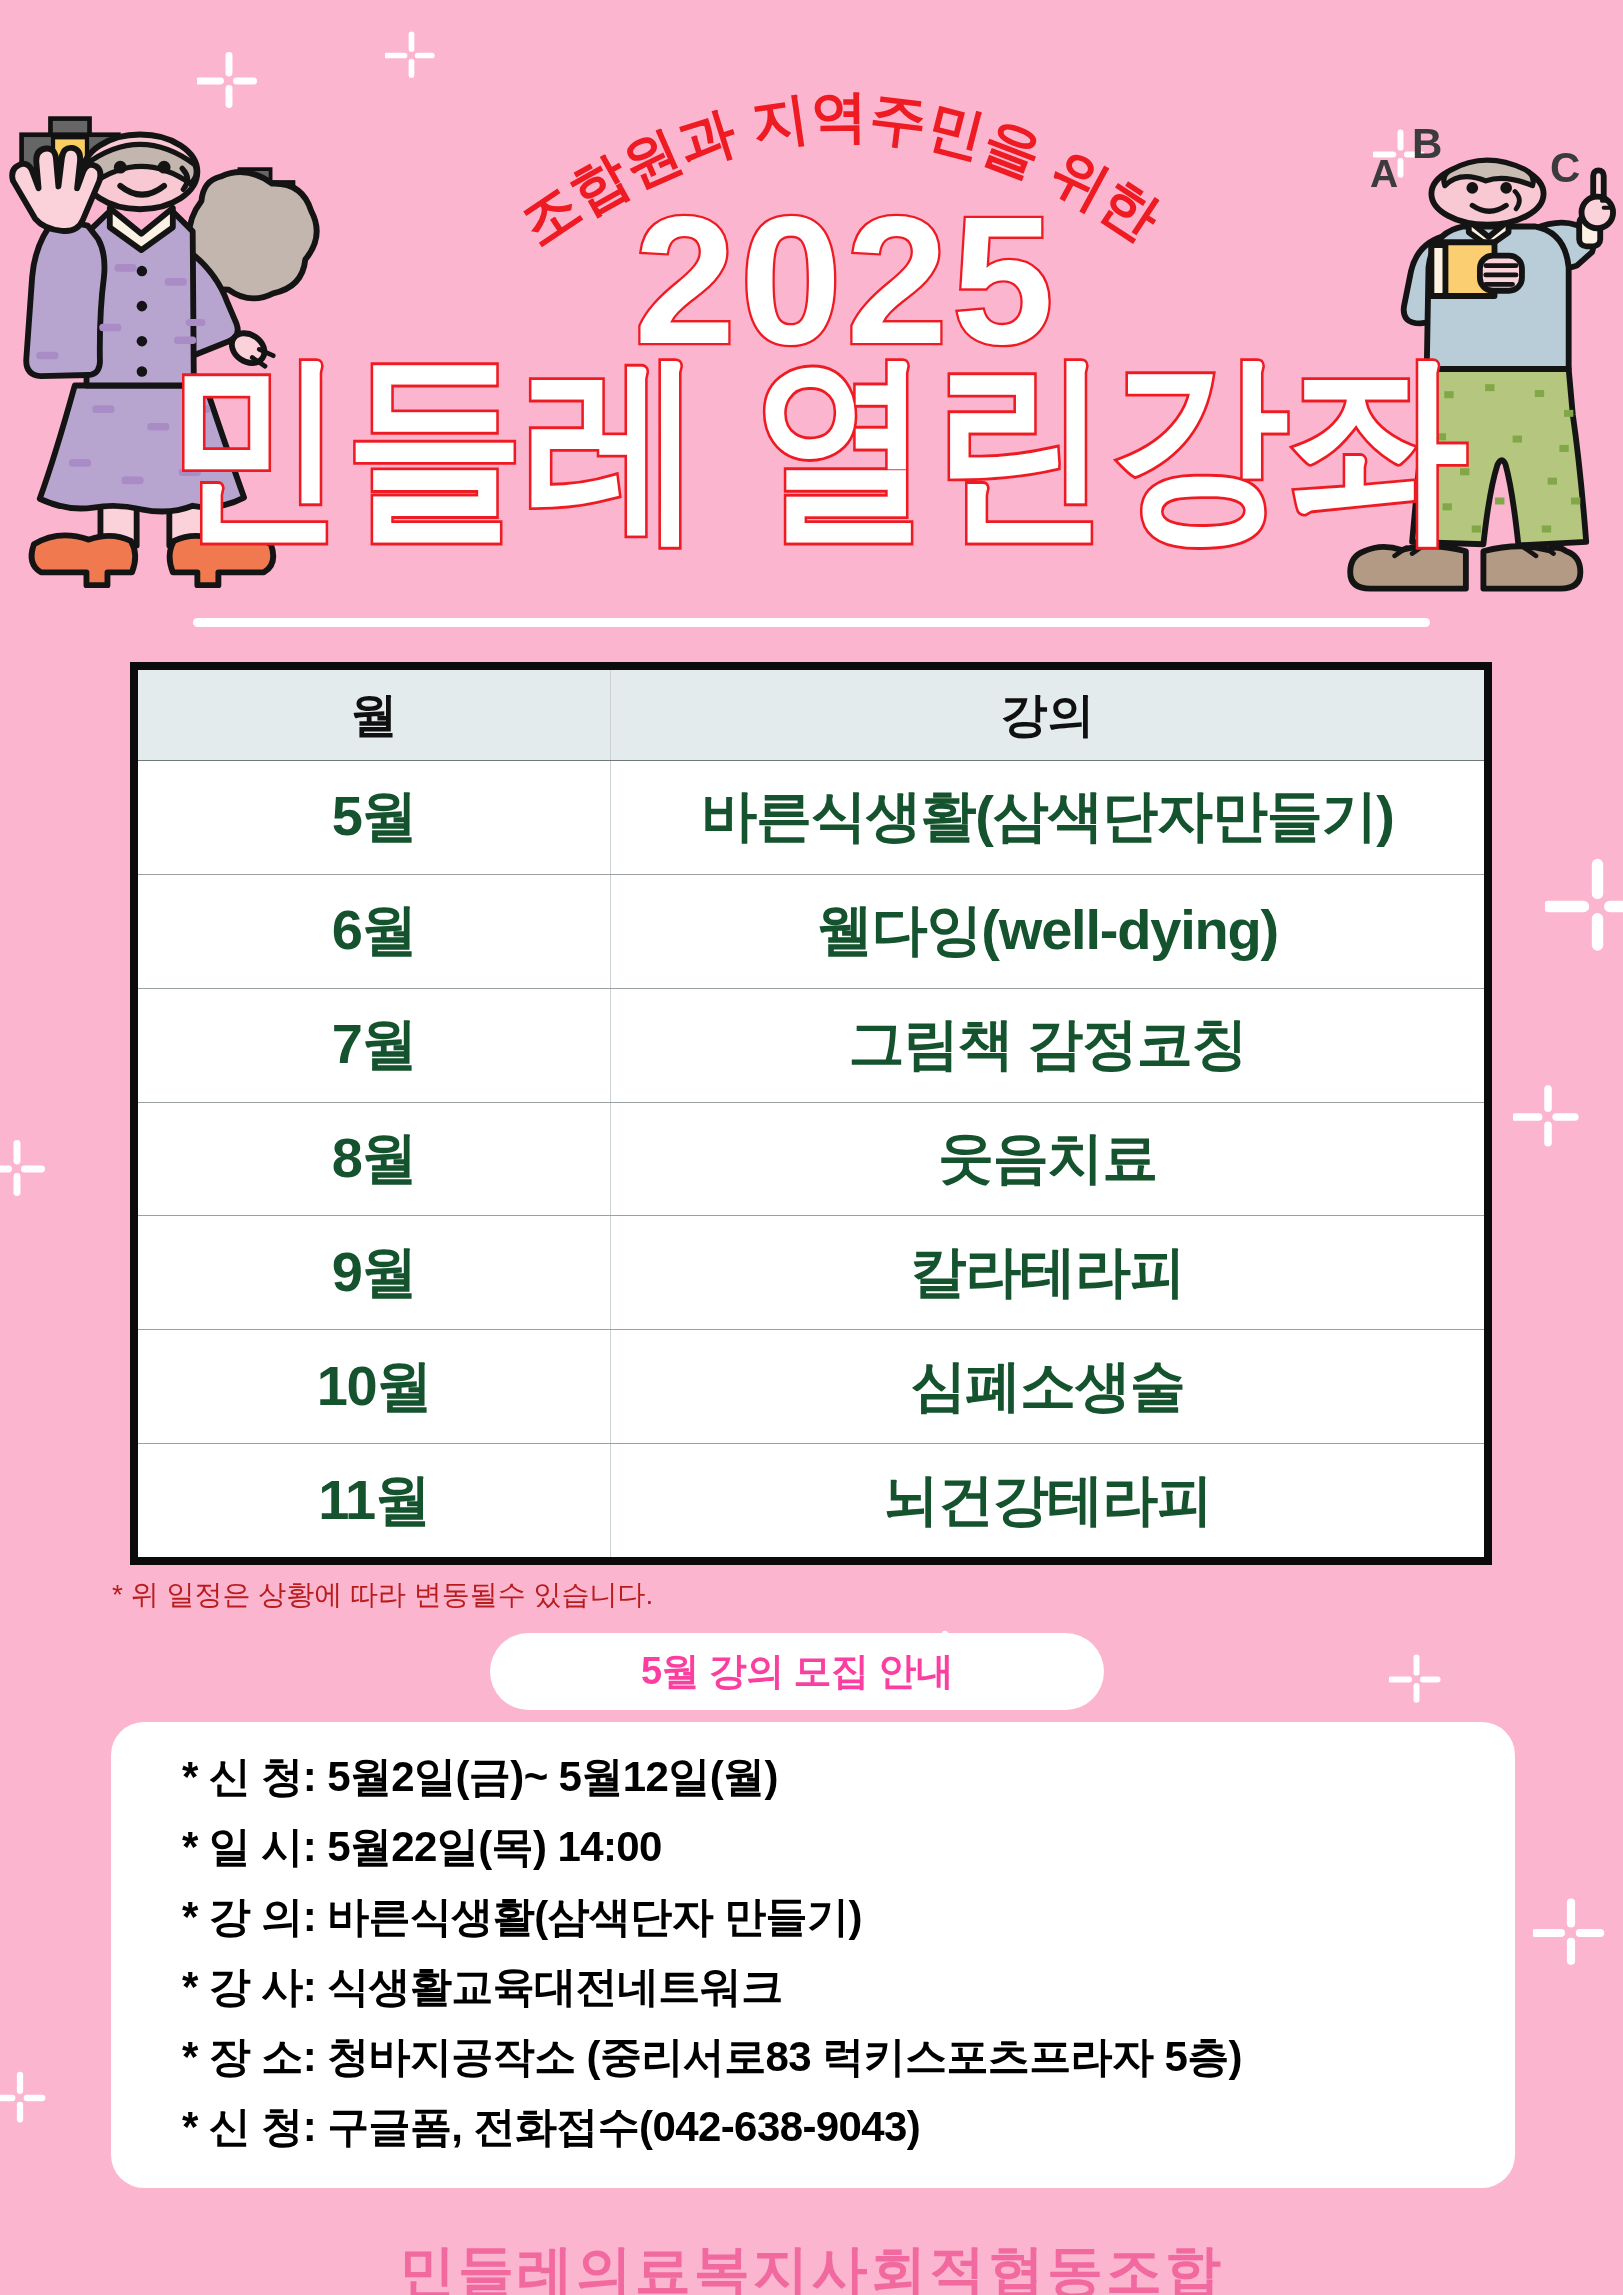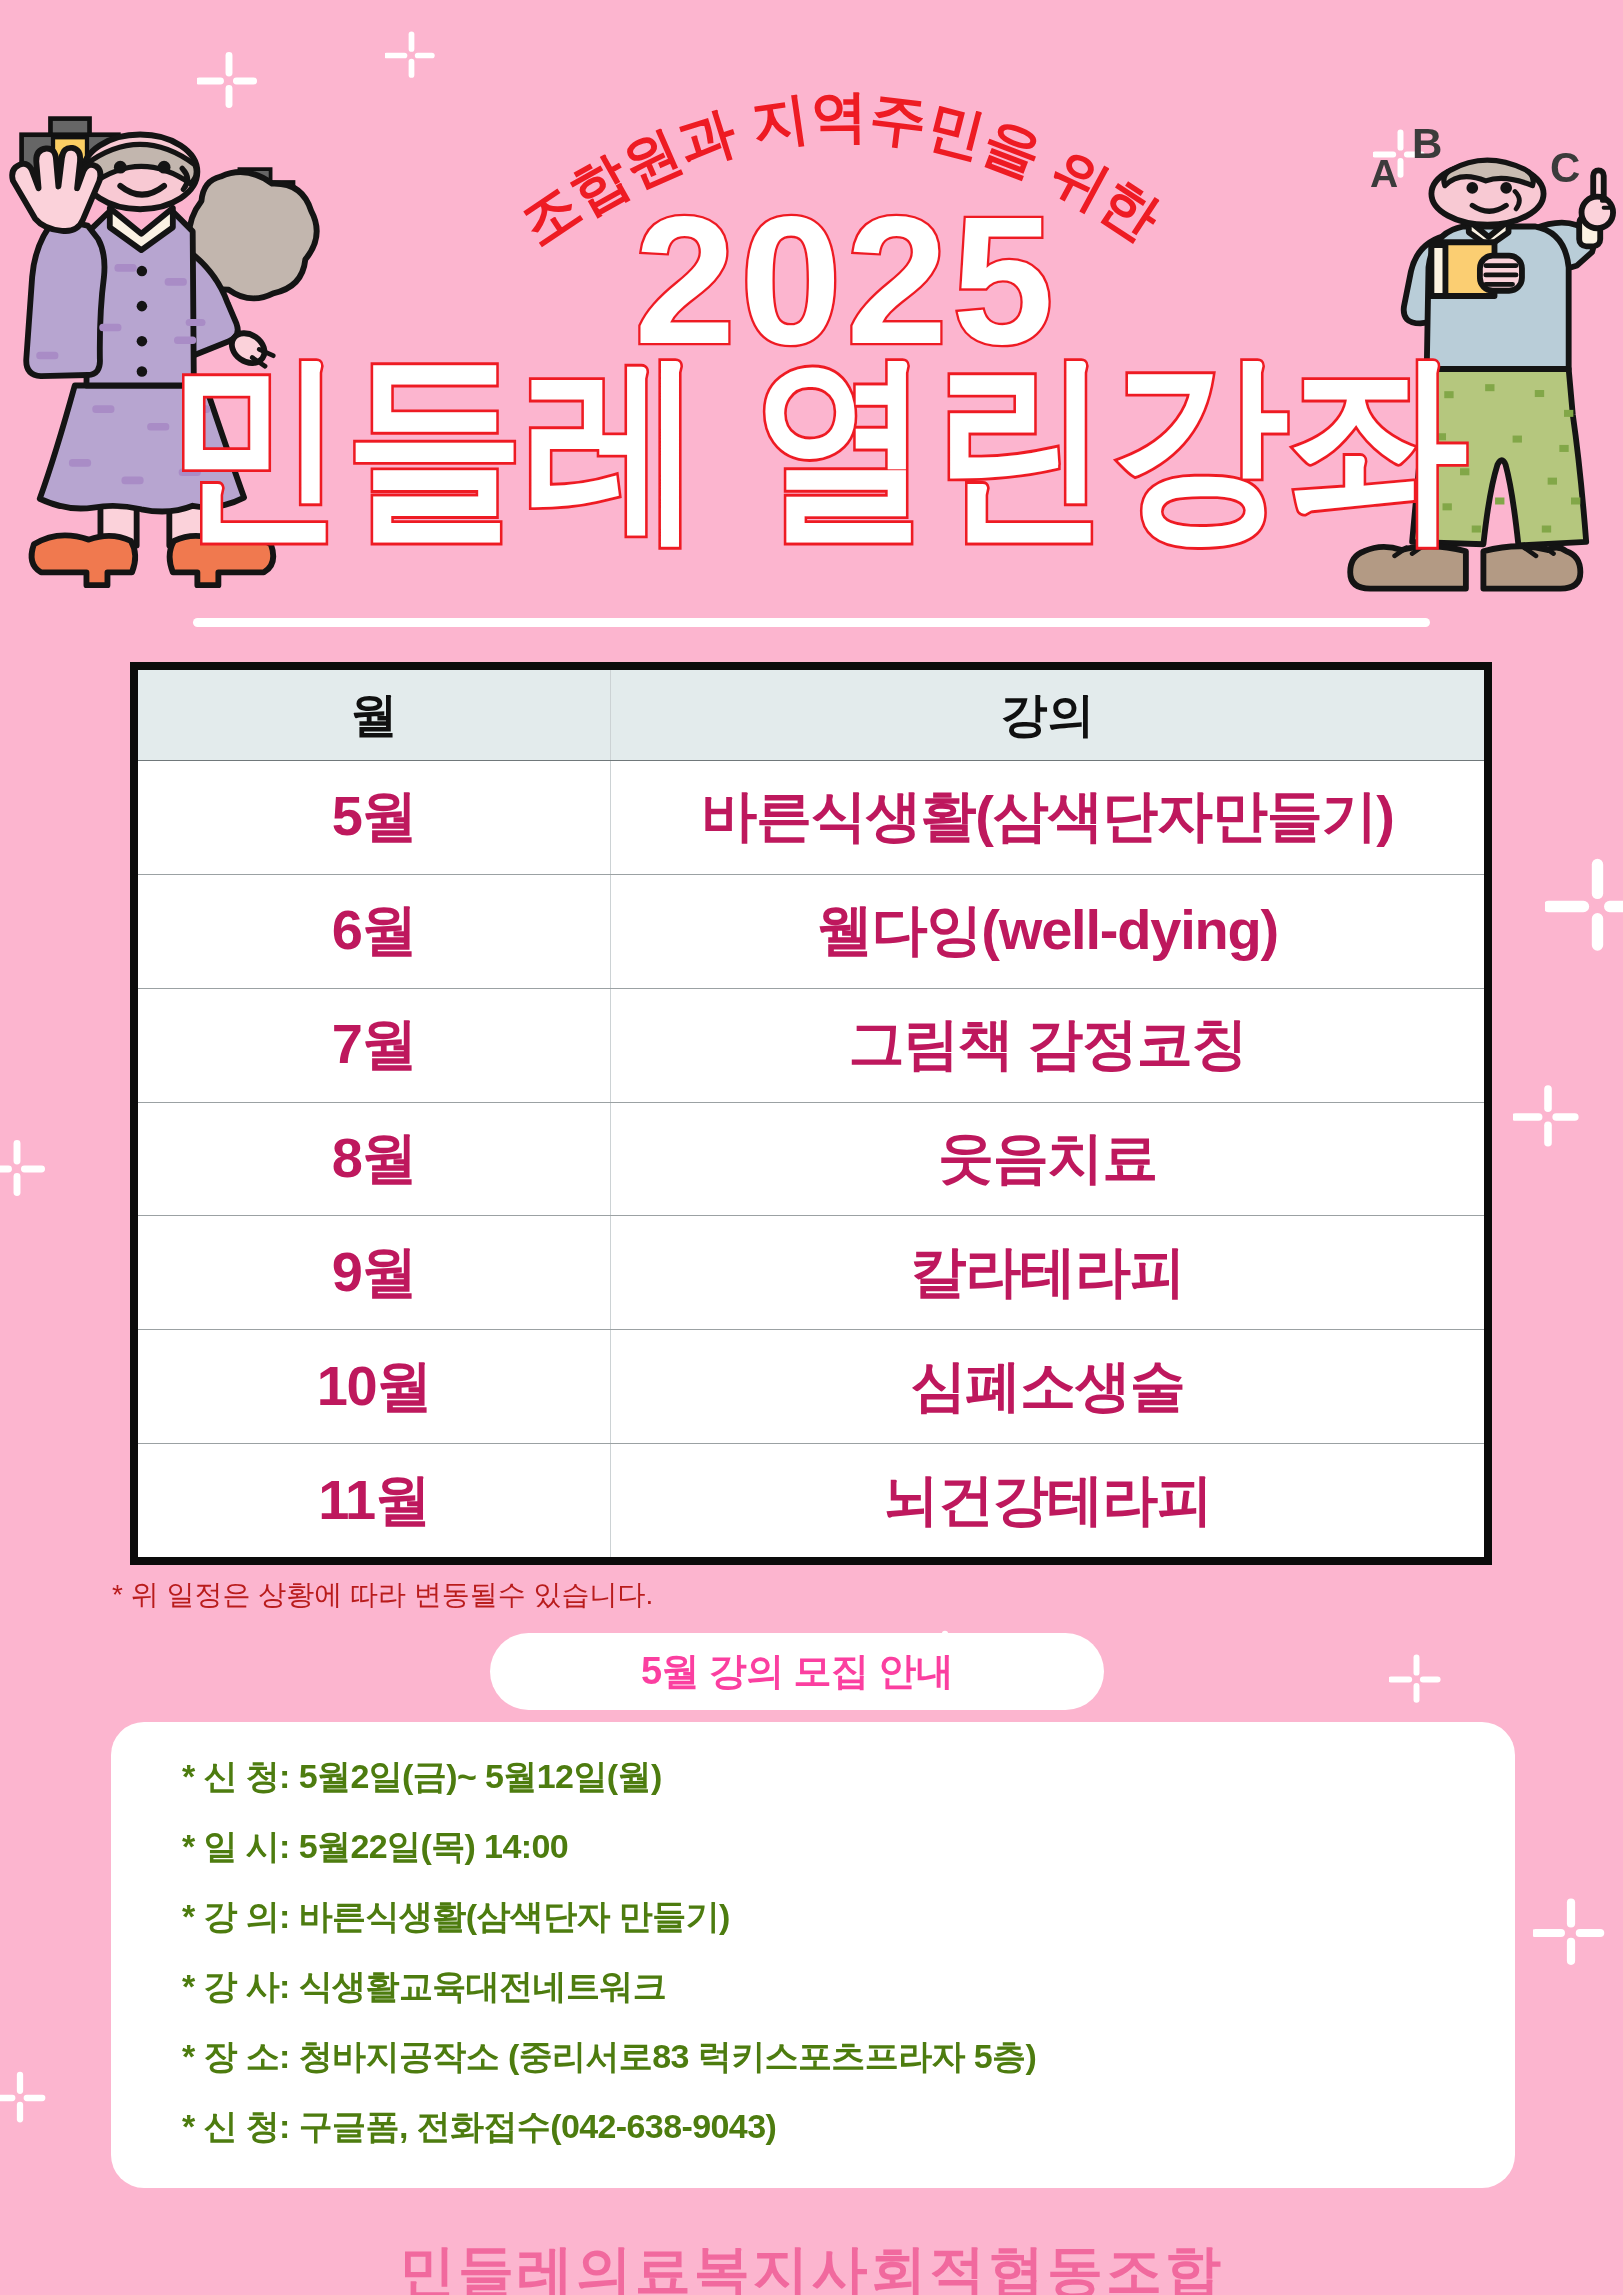--- a/index.html
+++ b/index.html
@@ -16,33 +16,33 @@
   #schedule{
     position:absolute;left:130px;top:662px;width:1362px;height:903px;z-index:7;
     background:#fff;border:8.2px solid #0b0b0b;display:flex;flex-direction:column;
   }
   .thead{height:91px;flex:none;background:#e3ebec;border-bottom:1.8px solid #70787a;display:flex;}
   .trow{flex:1;display:flex;}
   .trow + .trow{border-top:1.8px solid #9ba1a3;}
   .c-month{width:473px;flex:none;border-right:1.2px solid #ccd2d4;display:flex;align-items:center;justify-content:center;}
   .c-lect{flex:1;display:flex;align-items:center;justify-content:center;}
   .thead .c-month,.thead .c-lect{font-size:47px;font-weight:700;color:#101010;}
-  .trow .c-month,.trow .c-lect{font-size:56px;font-weight:700;color:#be185d;letter-spacing:-1.2px;}
+  .trow .c-month,.trow .c-lect{font-size:56px;font-weight:700;color:#14532d;letter-spacing:-1.2px;}
   
   #footnote{position:absolute;left:112px;top:1576px;font-size:28px;font-weight:500;color:#b91c1c;z-index:7;}
   #badge{
     position:absolute;left:490px;top:1633px;width:614px;height:77px;border-radius:39px;background:#fff;
     display:flex;align-items:center;justify-content:center;z-index:7;
   }
   #badge span{font-size:38px;font-weight:900;color:#fb3fa0;letter-spacing:-0.6px;}
   #infobox{
     position:absolute;left:111px;top:1722px;width:1404px;height:466px;border-radius:33px;background:#fff;
     padding:20px 35px 0 71px;z-index:7;
   }
-  .info-line{height:70px;display:flex;align-items:center;font-size:34px;font-weight:700;color:#4d7c0f;letter-spacing:-0.6px;}
+  .info-line{height:70px;display:flex;align-items:center;font-size:42px;font-weight:700;color:#000000;letter-spacing:-0.6px;}
   #org{
     position:absolute;left:0;top:2234px;width:1623px;text-align:center;z-index:7;
     font-size:56px;font-weight:900;color:#f1699e;letter-spacing:2.9px;
   }
   
   .abc{position:absolute;color:#3b3b3b;font-weight:800;z-index:4;}
   #letter-a{left:1370px;top:152px;font-size:39px;}
   #letter-b{left:1412px;top:120px;font-size:42px;}
   #letter-c{left:1550px;top:144px;font-size:42px;}
   .char-svg{position:absolute;z-index:3;}

